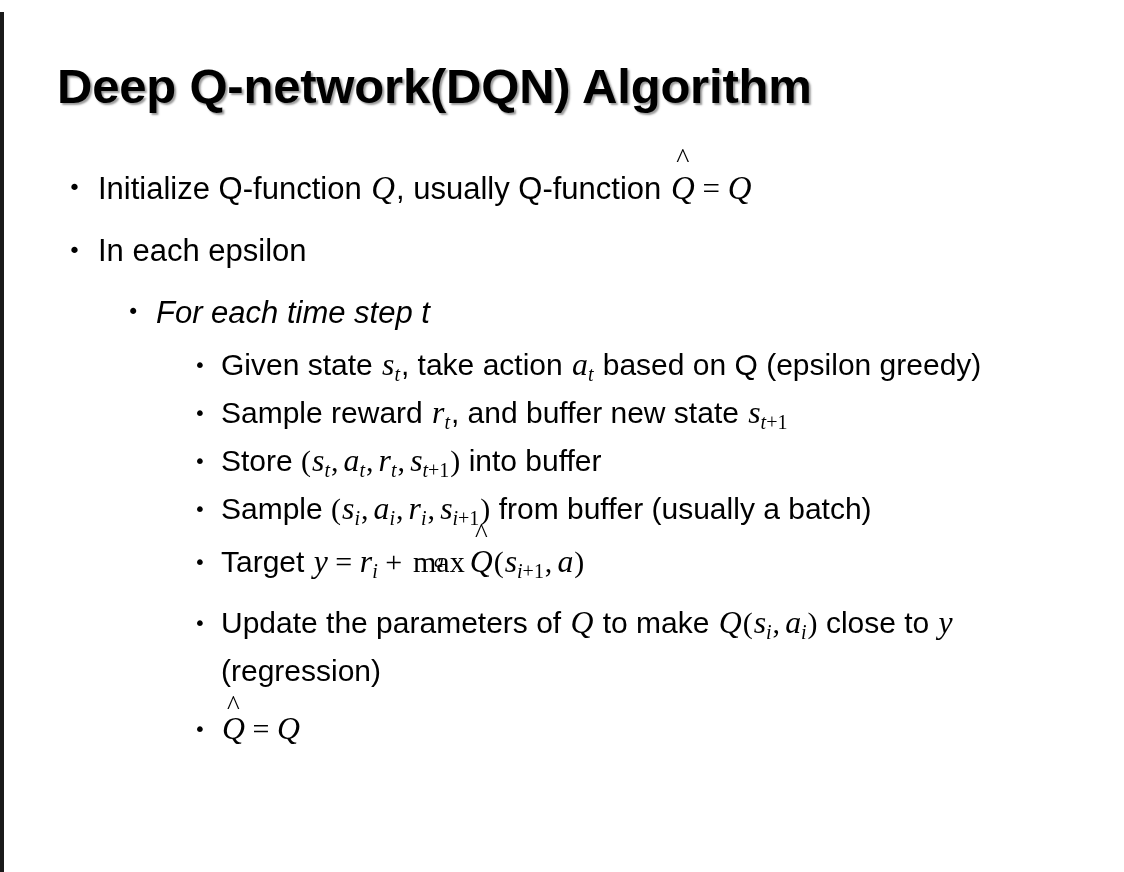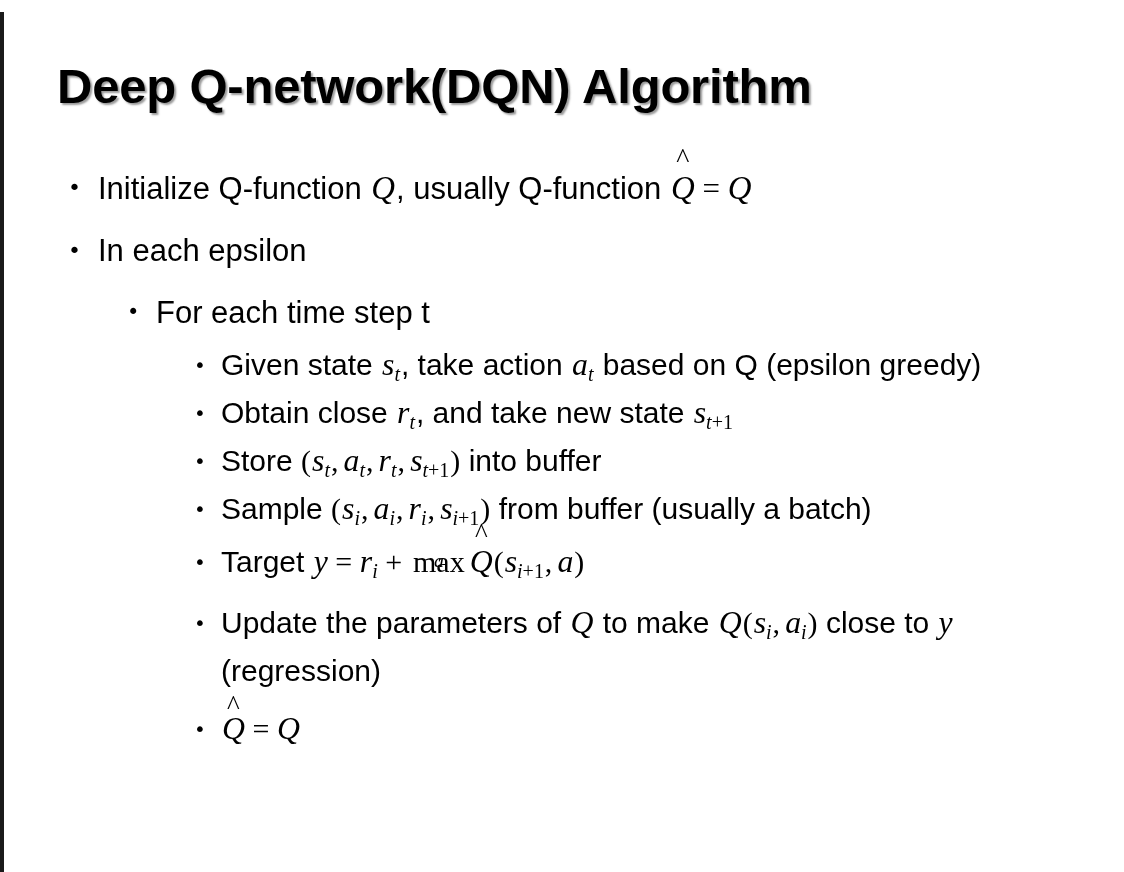--- a/index.html
+++ b/index.html
@@ -81,21 +81,21 @@
   .lvl1 .dot { left: 68px; font-size: 22px; }
   .lvl1 .btext { margin-left: 98px; padding-right: 40px; }
 
   
   .lvl2 {
     font-size: 31px;
     line-height: 57px;
     margin: 0;
   }
   .lvl2 .dot { left: 127px; font-size: 21px; }
-  .lvl2 .btext { margin-left: 156px; padding-right: 40px; }
+  .lvl2 .btext { margin-left: 156px; padding-right: 40px; font-style: italic; }
 
   
   .lvl3 {
     font-size: 30px;
     line-height: 48px;
     margin: 0;
   }
   .lvl3 .dot { left: 194px; font-size: 20px; }
   .lvl3 .btext { margin-left: 221px; padding-right: 18px; }
 
@@ -203,21 +203,21 @@
       <span class="btext">For each time step t</span>
     </div>
 
     <div class="bullet-row lvl3">
       <span class="dot">•</span>
       <span class="btext"><span>Given state </span><span class="mi"><span>s</span><sub class="msub">t</sub></span><span>, take action </span><span class="mi"><span>a</span><sub class="msub">t</sub></span><span> based on Q (epsilon greedy)</span></span>
     </div>
 
     <div class="bullet-row lvl3">
       <span class="dot">•</span>
-      <span class="btext"><span>Obtain close </span><span class="mi"><span>r</span><sub class="msub">t</sub></span><span>, and take new state </span><span class="mi"><span>s</span><sub class="msub"><span>t</span><span class="up">+1</span></sub></span></span>
+      <span class="btext"><span>Sample reward </span><span class="mi"><span>r</span><sub class="msub">t</sub></span><span>, and buffer new state </span><span class="mi"><span>s</span><sub class="msub"><span>t</span><span class="up">+1</span></sub></span></span>
     </div>
 
     <div class="bullet-row lvl3">
       <span class="dot">•</span>
       <span class="btext"><span>Store </span><span class="mpar">(</span><span class="mi"><span>s</span><sub class="msub">t</sub></span><span class="mcomma">,</span><span class="mi"><span>a</span><sub class="msub">t</sub></span><span class="mcomma">,</span><span class="mi"><span>r</span><sub class="msub">t</sub></span><span class="mcomma">,</span><span class="mi"><span>s</span><sub class="msub"><span>t</span><span class="up">+1</span></sub></span><span class="mpar">)</span><span> into buffer</span></span>
     </div>
 
     <div class="bullet-row lvl3">
       <span class="dot">•</span>
       <span class="btext"><span>Sample </span><span class="mpar">(</span><span class="mi"><span>s</span><sub class="msub">i</sub></span><span class="mcomma">,</span><span class="mi"><span>a</span><sub class="msub">i</sub></span><span class="mcomma">,</span><span class="mi"><span>r</span><sub class="msub">i</sub></span><span class="mcomma">,</span><span class="mi"><span>s</span><sub class="msub"><span>i</span><span class="up">+1</span></sub></span><span class="mpar">)</span><span> from buffer (usually a batch)</span></span>

